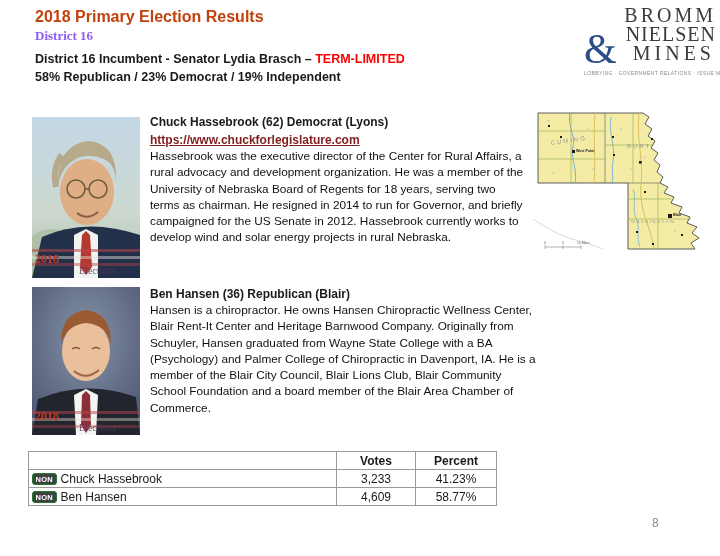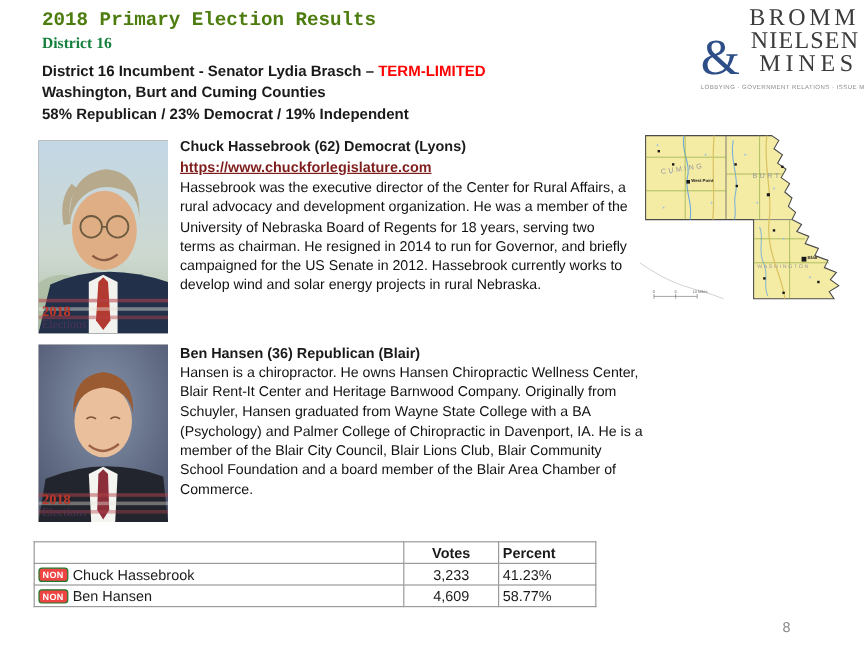--- a/index.html
+++ b/index.html
@@ -1,23 +1,23 @@
 <!DOCTYPE html>
 <html><head>
 <meta charset="utf-8">
 <style>
   html,body{margin:0;padding:0;background:#ffffff;}
   body{font-family:"Liberation Sans",sans-serif;color:#1a1a1a;}
   #slide{position:relative;width:720px;height:556px;background:#fff;overflow:hidden;}
 
   
-  .slide-title{position:absolute;left:35px;top:8px;font-family:Liberation Mono, monospace;
-    font-weight:bold;font-size:16px;color:#4d7c0f;}
+  .slide-title{position:absolute;left:35px;top:8px;font-family:Liberation Sans, sans-serif;
+    font-weight:bold;font-size:16px;color:#c2410c;}
   .slide-subtitle{position:absolute;left:35px;top:28px;font-family:"Liberation Serif",serif;
-    font-weight:bold;font-size:13px;color:#15803d;}
+    font-weight:bold;font-size:13px;color:#8b5cf6;}
 
   
   .logo{position:absolute;left:584px;top:6px;width:132px;height:74px;}
   .logo .l1,.logo .l2,.logo .l3{font-family:"Liberation Serif",serif;color:#3c3c3c;
     text-align:right;line-height:19px;}
   .logo .l1{font-size:20px;letter-spacing:3px;}
   .logo .l2{font-size:20px;letter-spacing:1px;}
   .logo .l3{font-size:20px;letter-spacing:4px;padding-right:1px;}
   .logo .amp{position:absolute;left:0px;top:22px;font-family:"Liberation Serif",serif;
     font-size:42px;color:#2d4e86;line-height:42px;}
@@ -27,42 +27,42 @@
   
   .intro{position:absolute;left:35px;top:50px;font-size:12.5px;font-weight:bold;line-height:18px;}
   .status-red{color:#ff0000;}
 
   
   .photo{position:absolute;left:32px;width:108px;overflow:hidden;background:#888;}
   .photo svg{display:block;}
   .photo .wm{position:absolute;left:3px;bottom:2px;line-height:11px;pointer-events:none;margin-top:29px;}
   .photo .wm .yr{font-family:"Liberation Serif",serif;font-weight:bold;font-size:12px;color:#c0392b;
     text-shadow:0 0 1px rgba(60,30,30,.4);}
-  .photo .wm .word{font-family:"Liberation Serif",serif;font-size:10px;color:#54365a;opacity:.8;}
+  .photo .wm .word{font-family:"Liberation Serif",serif;font-size:10px;color:#54365a;opacity:.8;padding-left:44px;}
   .cand-text{position:absolute;left:150px;}
   .cand-name{font-size:12px;font-weight:bold;line-height:15px;}
   .cand-link{font-size:12px;font-weight:bold;line-height:15px;color:#7f1d1d;
     text-decoration:underline;display:inline-block;}
   .cand-bio{font-size:11.8px;line-height:16.3px;color:#111;}
   .w1{width:374px;} .w2{width:388px;}
 
   
   .map{position:absolute;left:533px;top:99px;width:184px;height:158px;}
 
   
   .results{position:absolute;left:28px;top:451px;}
   table{border-collapse:collapse;table-layout:fixed;}
   td,th{border:1px solid #9a9a9a;font-size:12px;height:17px;padding:0 3px;overflow:hidden;white-space:nowrap;}
   th{font-weight:bold;text-align:center;background:#fff;}
   .col-name{width:301px;text-align:left;}
   .col-num{width:72px;text-align:center;}
-  .col-pct{width:74px;text-align:left;}
+  .col-pct{width:74px;text-align:center;}
   td.vsep,th.vsep{border-left:1.5px solid #8a8a8a;}
   tr.total td{border-top:2px solid #1c1c1c;border-bottom:2.5px solid #1c1c1c;font-weight:bold;}
-  .badge{display:inline-block;background:#ef4444;color:#fff;font-size:7.5px;font-weight:bold;
+  .badge{display:inline-block;background:#404040;color:#fff;font-size:7.5px;font-weight:bold;
     border:1px solid #1d7a2c;border-radius:3px;padding:0.5px 2.5px;margin-right:4px;
     vertical-align:1px;letter-spacing:0.3px;}
 
   .page-number{position:absolute;left:652px;top:516px;font-size:12px;color:#8a8a8a;}
 </style>
 </head>
 <body>
 
 <div id="slide">
 
@@ -72,21 +72,20 @@
   <div class="logo">
     <div class="l1">BROMM</div>
     <div class="l2">NIELSEN</div>
     <div class="l3">MINES</div>
     <div class="amp">&amp;</div>
     <div class="tagline">LOBBYING · GOVERNMENT RELATIONS · ISSUE MANAGEMENT</div>
   </div>
 
   <div class="intro">
     <div><span>District 16 Incumbent - Senator Lydia Brasch – </span><span class="status-red">TERM-LIMITED</span></div>
-    <div>Washington, Burt and Cuming Counties</div>
     <div>58% Republican / 23% Democrat / 19% Independent</div>
   </div>
 
   <div class="photo" style="top:117px;height:161px;">
     <svg width="108" height="161" viewBox="0 0 108 161">
       <defs>
         <linearGradient id="bg1" x1="0" y1="0" x2="0" y2="1">
           <stop offset="0" stop-color="#c3d7e6"></stop>
             <stop offset="0.6" stop-color="#cdd8cf"></stop>
             <stop offset="1" stop-color="#aebfa8"></stop>

